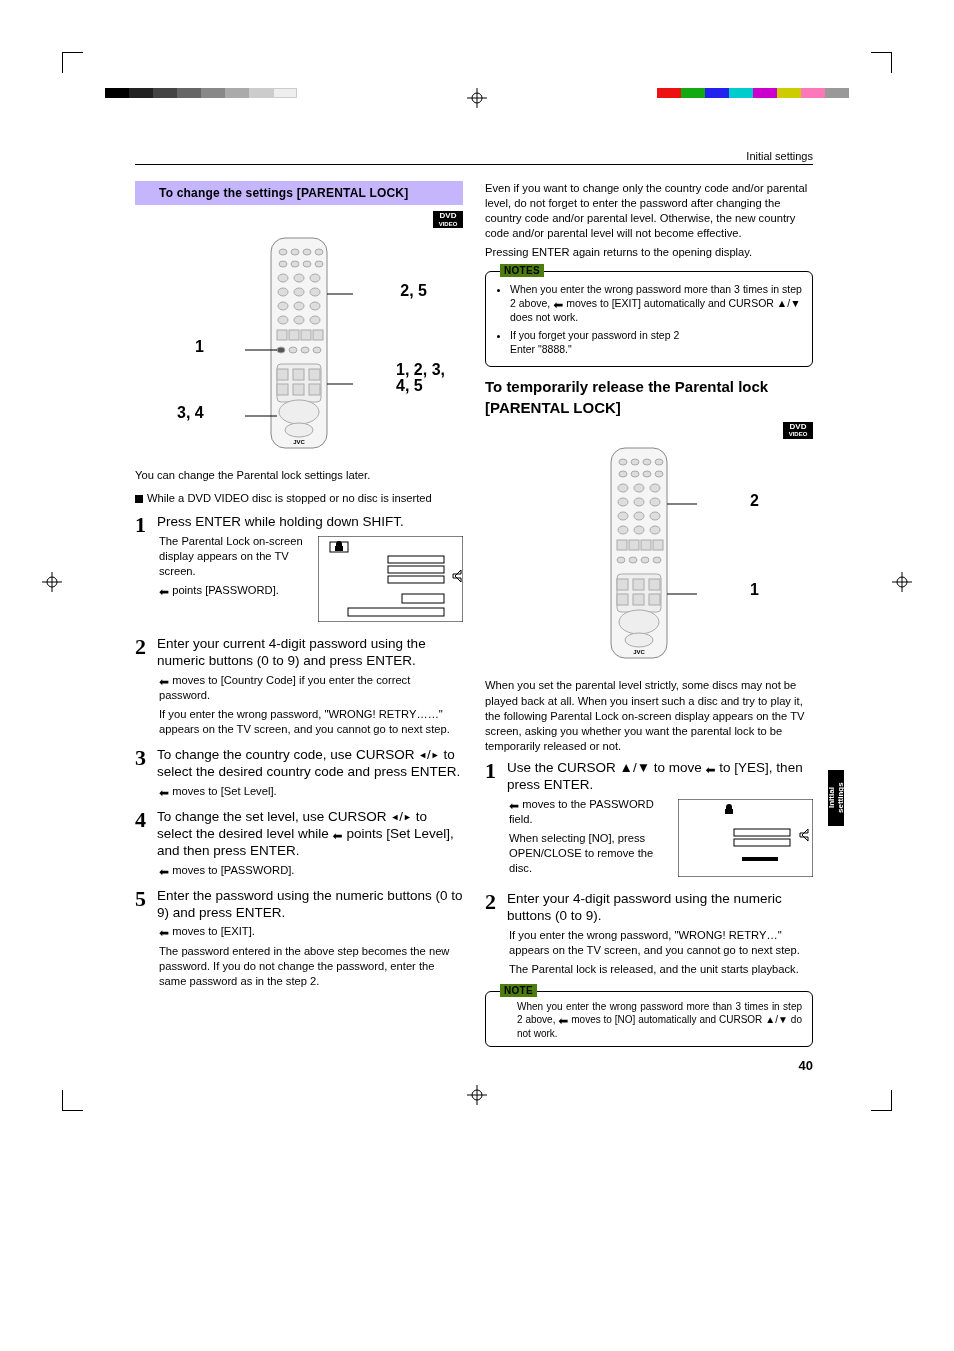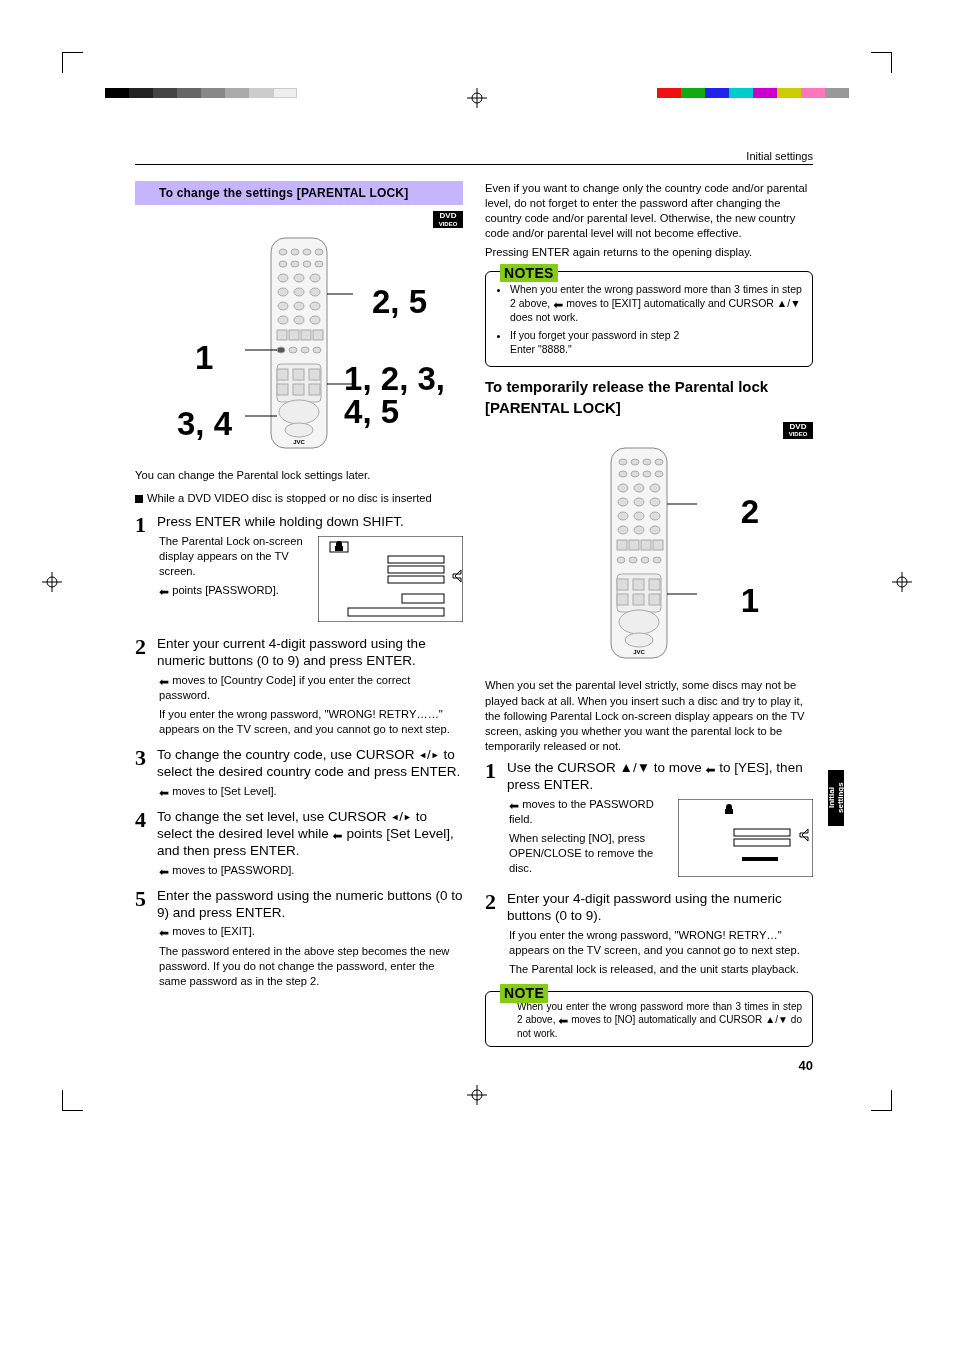--- a/index.html
+++ b/index.html
@@ -43,32 +43,32 @@
   .step-body { flex: 1; }
   .step-lead { font-size: 13.5px; font-family: Arial, sans-serif; margin-bottom: 3px; line-height: 1.25; }
   .step-sub { margin-left: 2px; margin-bottom: 4px; }
 
   .sq { display:inline-block; width:8px; height:8px; background:#000; margin-right:4px; position:relative; top:1px; }
 
   .arrow-g { display:inline-block; font-size:12px; line-height:1; position:relative; top:2px; }
   .tri { font-size: 9px; position: relative; top: -1px; }
 
   .notes-box { border: 1px solid #000; border-radius: 6px; padding: 8px 10px 6px 10px; margin: 10px 0; position: relative; font-size: 10.5px; }
-  .notes-label { position: absolute; top: -8px; left: 14px; background: #84cc16; padding: 0 4px; font-weight: bold; font-size: 14px; letter-spacing: 0.3px; }
+  .notes-label { position: absolute; top: -8px; left: 14px; background: #4d7c0f; padding: 0 4px; font-weight: bold; font-size: 10px; letter-spacing: 0.3px; }
   .notes-box ul { margin: 2px 0; padding-left: 14px; }
   .notes-box li { margin-bottom: 4px; }
   .note-compact { font-size: 10px; }
 
   .side-float { float: right; margin: 2px 0 4px 8px; }
 
   .side-tab { position: absolute; right: 110px; top: 770px; width: 16px; height: 48px; background: #000; color: #fff; font-size: 8px; text-align: center; writing-mode: vertical-rl; transform: rotate(180deg); padding: 4px 0; font-weight: bold; line-height: 1.1; }
 
   .page-num { text-align: right; font-weight: bold; font-size: 13px; margin-top: 6px; }
 
-  .callout-num { font-family: "Arial Narrow", Arial, sans-serif; font-weight: bold; font-size: 33px; }
+  .callout-num { font-family: "Arial Narrow", Arial, sans-serif; font-weight: bold; font-size: 16px; }
 </style>
 </head>
 <body>
 
 <div class="page">
 
   <div class="crop crop-tl"></div>
     <div class="crop crop-tr"></div>
   <div class="crop crop-bl"></div>
     <div class="crop crop-br"></div>

